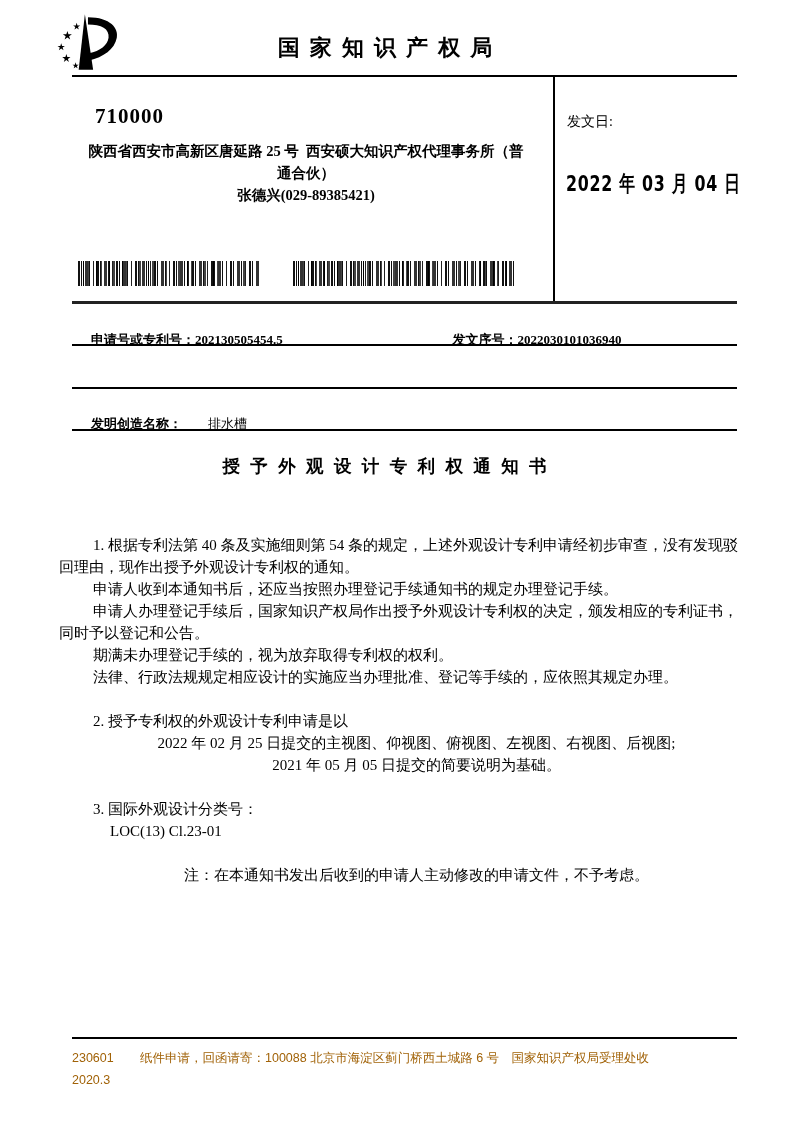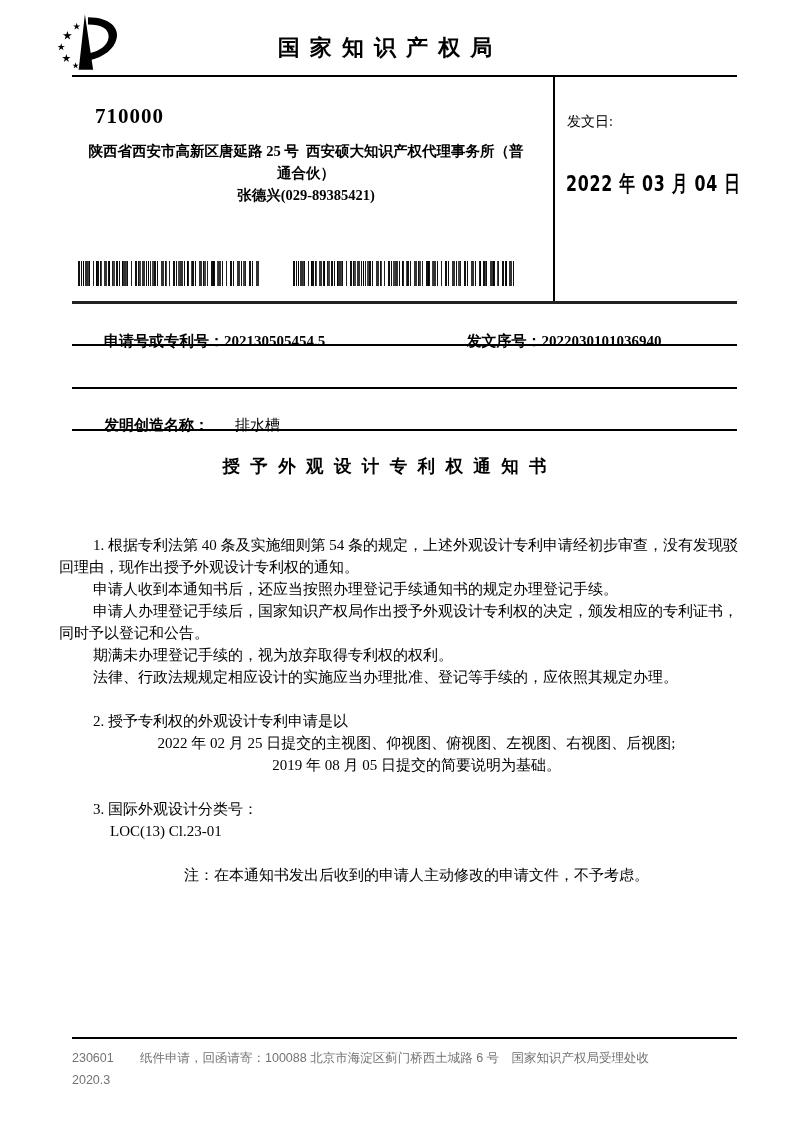--- a/index.html
+++ b/index.html
@@ -44,21 +44,21 @@
   .barcode {
     top:261px; height:25px; background-color:#fff;
     background-image:
       repeating-linear-gradient(90deg,#111 0,#111 2px,transparent 2px,transparent 3px,#111 3px,#111 4px,transparent 4px,transparent 7px,#333 7px,#333 10px,transparent 10px,transparent 11px,#111 11px,#111 12px,transparent 12px,transparent 15px,#222 15px,#222 16px,transparent 16px,transparent 19px),
       repeating-linear-gradient(90deg,transparent 0,transparent 5px,#000 5px,#000 6px,transparent 6px,transparent 9px,#444 9px,#444 11px,transparent 11px,transparent 13px);
   }
   .barcode-1 { left:78px;  width:182px; }
   .barcode-2 { left:293px; width:222px; }
 
   
-  .field-row { left:89px; width:656px; font-size:15px; white-space:pre; }
+  .field-row { left:78px; width:656px; font-size:13px; white-space:pre; }
   .row-1 { top:315px; }
   .row-2 { top:358px; }
   .row-3 { top:399px; }
   .f-label { font-weight:bold; }
   .f-bold  { font-weight:bold; }
   .serial-pair { position:absolute; left:355px; top:0; white-space:pre; }
   .gap-md { display:inline-block; width:26px; }
 
   
   .notice-title {
@@ -66,21 +66,21 @@
     font-size:17.5px; font-weight:bold; letter-spacing:3px; white-space:pre;
   }
   .body-text { left:59px; top:534px; width:690px; font-size:15px; }
   .body-text p { line-height:22px; white-space:pre; }
   .ind-a { padding-left:34px; }
   .ind-b { padding-left:25px;text-align:center; }
   .ind-c { padding-left:51px; }
   .gap-top { margin-top:22px; }
 
   
-  .footer { font-family:"Liberation Sans","DejaVu Sans",sans-serif; color:#737373; font-size:12.5px; line-height:22px; }
+  .footer { font-family:"Liberation Sans","DejaVu Sans",sans-serif; color:#a16207; font-size:12.5px; line-height:22px; }
   .form-codes { left:72px; top:1047px; }
   .foot-notes { left:140px; top:1047px; width:602px; }
   .foot-notes .n1 { white-space:pre; }
 </style>
 </head>
 <body>
 
 <div class="page">
 
   <svg class="abs emblem" viewBox="0 0 68 60" aria-hidden="true">
@@ -133,21 +133,21 @@
   <div class="abs body-text">
     <p class="ind-a">1. 根据专利法第 40 条及实施细则第 54 条的规定，上述外观设计专利申请经初步审查，没有发现驳</p>
     <p>回理由，现作出授予外观设计专利权的通知。</p>
     <p class="ind-a">申请人收到本通知书后，还应当按照办理登记手续通知书的规定办理登记手续。</p>
     <p class="ind-a">申请人办理登记手续后，国家知识产权局作出授予外观设计专利权的决定，颁发相应的专利证书，</p>
     <p>同时予以登记和公告。</p>
     <p class="ind-a">期满未办理登记手续的，视为放弃取得专利权的权利。</p>
     <p class="ind-a">法律、行政法规规定相应设计的实施应当办理批准、登记等手续的，应依照其规定办理。</p>
     <p class="ind-a gap-top">2. 授予专利权的外观设计专利申请是以</p>
     <p class="ind-b">2022 年 02 月 25 日提交的主视图、仰视图、俯视图、左视图、右视图、后视图;</p>
-    <p class="ind-b">2019 年 08 月 05 日提交的简要说明为基础。</p>
+    <p class="ind-b">2021 年 05 月 05 日提交的简要说明为基础。</p>
     <p class="ind-a gap-top">3. 国际外观设计分类号：</p>
     <p class="ind-c">LOC(13) Cl.23-01</p>
     <p class="ind-b gap-top">注：在本通知书发出后收到的申请人主动修改的申请文件，不予考虑。</p>
   </div>
 
   <div class="abs rule foot-rule"></div>
   <div class="abs footer form-codes">
     <div>230601</div>
     <div>2020.3</div>
   </div>

